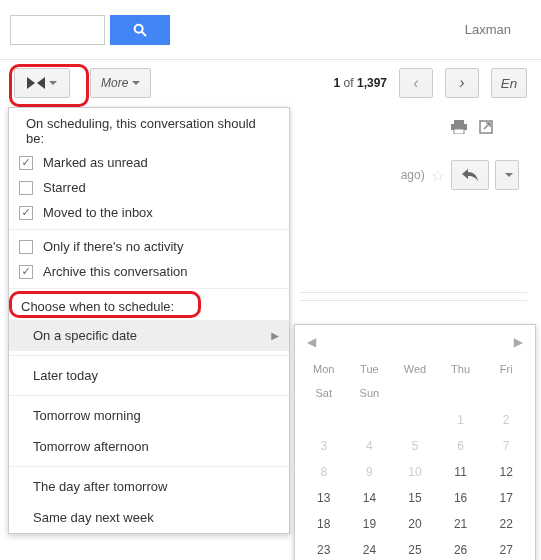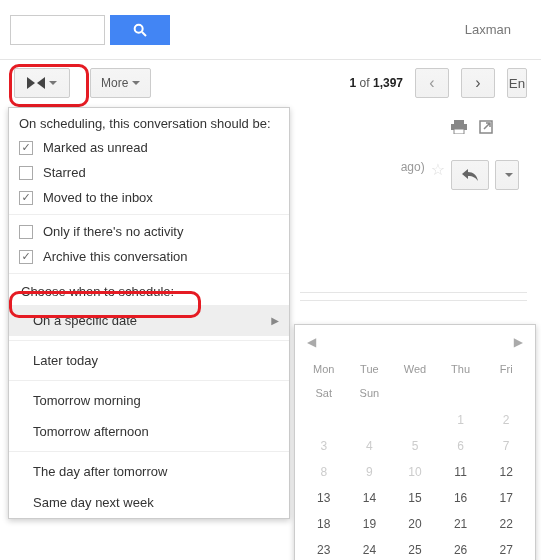--- a/index.html
+++ b/index.html
@@ -2,38 +2,38 @@
 <html><head>
 <meta charset="utf-8">
 <style>
   * { box-sizing: border-box; margin: 0; padding: 0; }
   body { font-family: Arial, sans-serif; font-size: 13px; color: #222; background: #fff; width: 541px; height: 560px; overflow: hidden; position: relative; }
   .topbar { height: 60px; border-bottom: 1px solid #e5e5e5; display: flex; align-items: center; padding: 0 10px; }
   .search-box { width: 95px; height: 30px; border: 1px solid #ccc; background: #fff; }
   .search-btn { width: 60px; height: 30px; background: #4285f4; border: none; margin-left: 5px; display: flex; align-items: center; justify-content: center; cursor: pointer; }
   .user-name { margin-left: auto; margin-right: 20px; color: #777; }
   .toolbar { height: 46px; padding: 8px 14px; display: flex; align-items: center; position: relative; }
-  .icon-btn { height: 30px; background: linear-gradient(#f5f5f5,#f1f1f1); border: 1px solid #ccc; border-radius: 2px; display: inline-flex; align-items: center; justify-content: center; cursor: pointer; padding: 0 10px; }
+  .icon-btn { height: 30px; background: linear-gradient(#f5f5f5,#f1f1f1); border: 1px solid #ccc; border-radius: 2px; display: inline-flex; align-items: center; justify-content: center; cursor: pointer; padding: 0 10px; font-style: italic; }
   .bowtie-btn { width: 56px; }
   .more-btn { margin-left: 20px; color: #555; font-size: 12px; }
   .highlight { position: absolute; border: 3px solid #e51b23; border-radius: 10px; pointer-events: none; }
   .hl-btn { left: 9px; top: 64px; width: 80px; height: 43px; }
   .pager { margin-left: auto; display: flex; align-items: center; gap: 12px; color: #555; font-size: 12px; }
   .pager b { color: #222; }
   .nav-btn { width: 34px; height: 30px; }
-  .en-btn { width: 20px; overflow: hidden; color: #555; padding: 10px 4px; }
+  .en-btn { width: 36px; overflow: hidden; color: #555; padding: 10px 4px; }
   .conv-icons { position: absolute; right: 48px; top: 120px; display: flex; gap: 12px; color: #777; }
-  .conv-row { position: absolute; right: 22px; top: 160px; display: flex; gap: 6px; color: #999; font-size: 12px; }
+  .conv-row { position: absolute; right: 22px; top: 160px; display: flex; align-items: center; gap: 6px; color: #999; font-size: 12px; }
   .reply-btn { width: 38px; height: 30px; }
   .drop-btn { width: 24px; height: 30px; padding: 0 4px; }
   .conv-div { position: absolute; left: 300px; right: 14px; top: 292px; border-top: 1px solid #e5e5e5; }
   .conv-div2 { position: absolute; left: 300px; right: 14px; top: 300px; border-top: 1px solid #e5e5e5; }
 
   .menu { position: absolute; left: 8px; top: 107px; width: 282px; background: #fff; border: 1px solid #ccc; box-shadow: 0 2px 6px rgba(0,0,0,0.2); }
-  .menu-head { padding: 8px 10px 4px; font-size: 13px; color: #333; }
+  .menu-head { padding: 8px 17px 4px; font-size: 13px; color: #333; }
   .menu-item { display: flex; align-items: center; padding: 5px 10px; font-size: 13px; color: #333; cursor: pointer; }
   .menu-item .cb { width: 14px; height: 14px; border: 1px solid #aaa; margin-right: 10px; display: inline-flex; align-items: center; justify-content: center; font-size: 11px; color: #666; }
   .menu-sep { border-top: 1px solid #eee; margin: 4px 0; }
   .choose-head { padding: 6px 12px; font-size: 13px; color: #333; position: relative; }
   .hl-choose { left: 9px; top: 291px; width: 192px; height: 27px; }
   .sub-item { padding: 8px 10px 8px 24px; font-size: 13px; color: #333; cursor: pointer; display: flex; align-items: center; justify-content: space-between; }
   .sub-item .arrow { color: #888; font-size: 10px; }
   .sub-item.selected { background: #eee; }
 
   .calendar { position: absolute; left: 294px; top: 324px; width: 242px; background: #fff; border: 1px solid #ccc; box-shadow: 0 2px 6px rgba(0,0,0,0.2); padding: 10px 6px 4px; }

